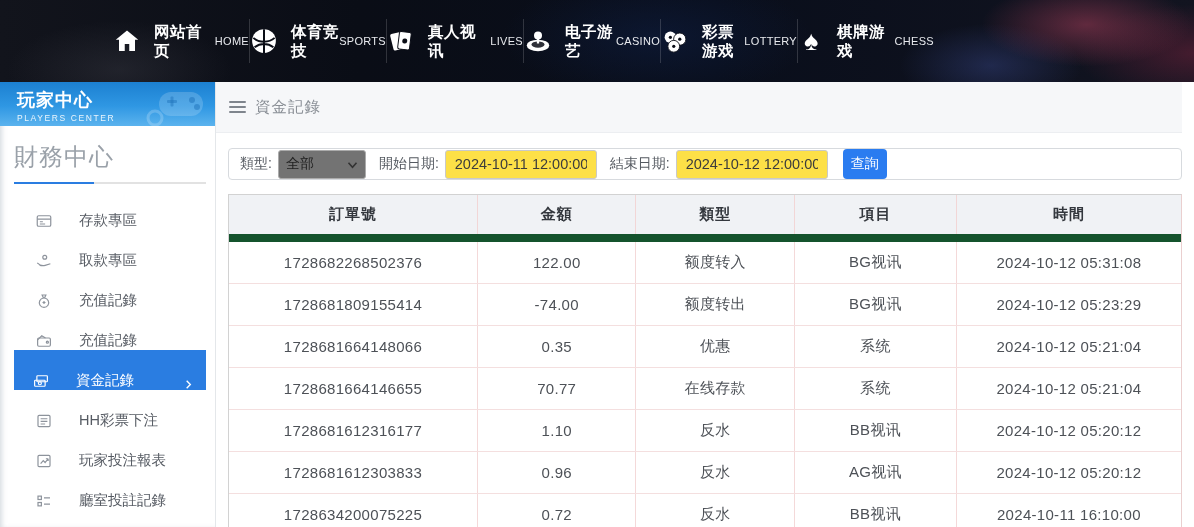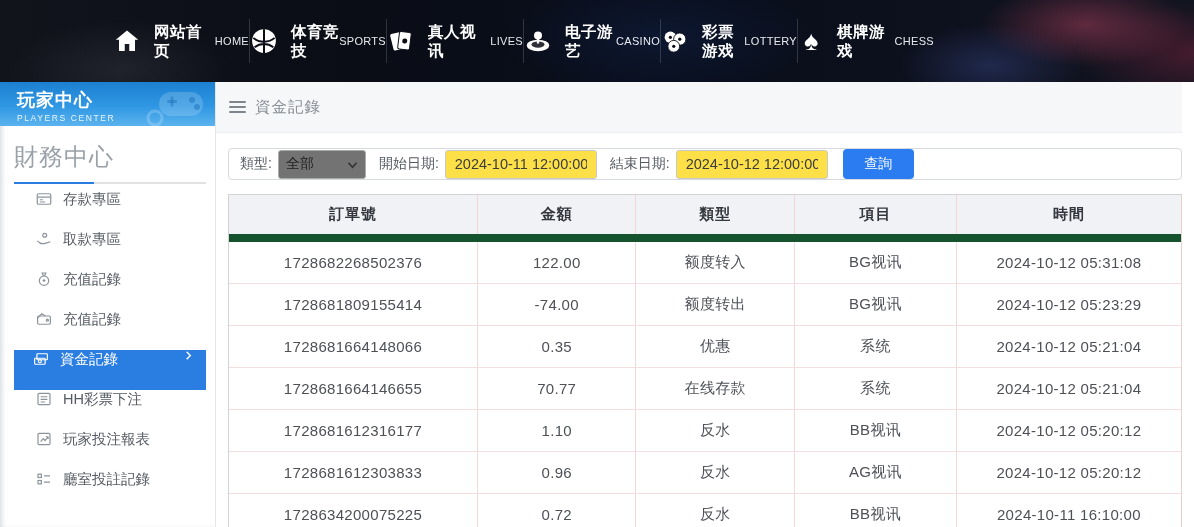--- a/index.html
+++ b/index.html
@@ -54,21 +54,21 @@
   .sb-header-title{color:#fff;font-size:18px;font-weight:bold;letter-spacing:1px;}
   .sb-header-sub{color:#eaf5fd;font-size:8.5px;letter-spacing:1.6px;margin-top:1px;}
   .sb-header-deco{position:absolute;right:6px;top:2px;opacity:.8;}
   .sb-section-title{
     font-size:24px;color:#9aa1a9;padding:15px 0 9px 14px;letter-spacing:1px;
   }
   .sb-rule{height:2px;margin-left:14px;width:192px;
     background:linear-gradient(90deg,#2a7de1 0,#2a7de1 80px,#e2e2e2 80px,#e2e2e2 100%);}
   .sb-menu{margin-top:6px;}
   .sb-item{
-    height:40px;display:flex;align-items:flex-start;padding-left:35px;gap:10px;
+    height:40px;display:flex;align-items:flex-end;padding-left:35px;gap:26px;
     color:#565b63;font-size:14.5px;cursor:pointer;box-sizing:border-box;
   }
   .sb-item .sb-icon{width:18px;height:18px;color:#8d939c;display:flex;align-items:center;}
   .sb-icon svg{width:18px;height:18px;}
   .sb-item.active{
     margin-left:14px;width:192px;padding-left:18px;padding-right:12px;
     background:#2a7de1;color:#fff;justify-content:flex-start;
   }
   .sb-item.active .sb-icon{color:#fff;}
   .sb-item.active .sb-chevron{margin-left:auto;display:flex;}
@@ -94,21 +94,21 @@
     display:flex;align-items:center;justify-content:space-between;
     padding:0 7px;box-sizing:border-box;cursor:pointer;margin-right:13px;
     color:#222;font-size:14px;
   }
   .f-input{
     width:152px;height:29px;border:1px solid #c9c9c9;border-radius:3px;background:#fde047;
     padding:0 9px;box-sizing:border-box;font-size:14.5px;color:#3c3c3c;
     font-family:"Liberation Sans","DejaVu Sans",sans-serif;margin-right:13px;
   }
   .f-button{
-    width:71px;height:30px;background:#2a7cf0;border:none;border-radius:4px;
+    width:44px;height:30px;background:#2a7cf0;border:none;border-radius:4px;
     color:#fff;font-size:14px;cursor:pointer;margin-left:2px;
     font-family:"Liberation Sans","DejaVu Sans",sans-serif;
   }
 
   .tablewrap{
     margin:14px 0 0 12px;
     border-top:1px solid #d2d2d2;border-left:1px solid #d2d2d2;
     border-right:1px solid #eacfcf;border-bottom:1px solid #e9d6d6;
   }
   table.records{width:100%;border-collapse:collapse;table-layout:fixed;}

